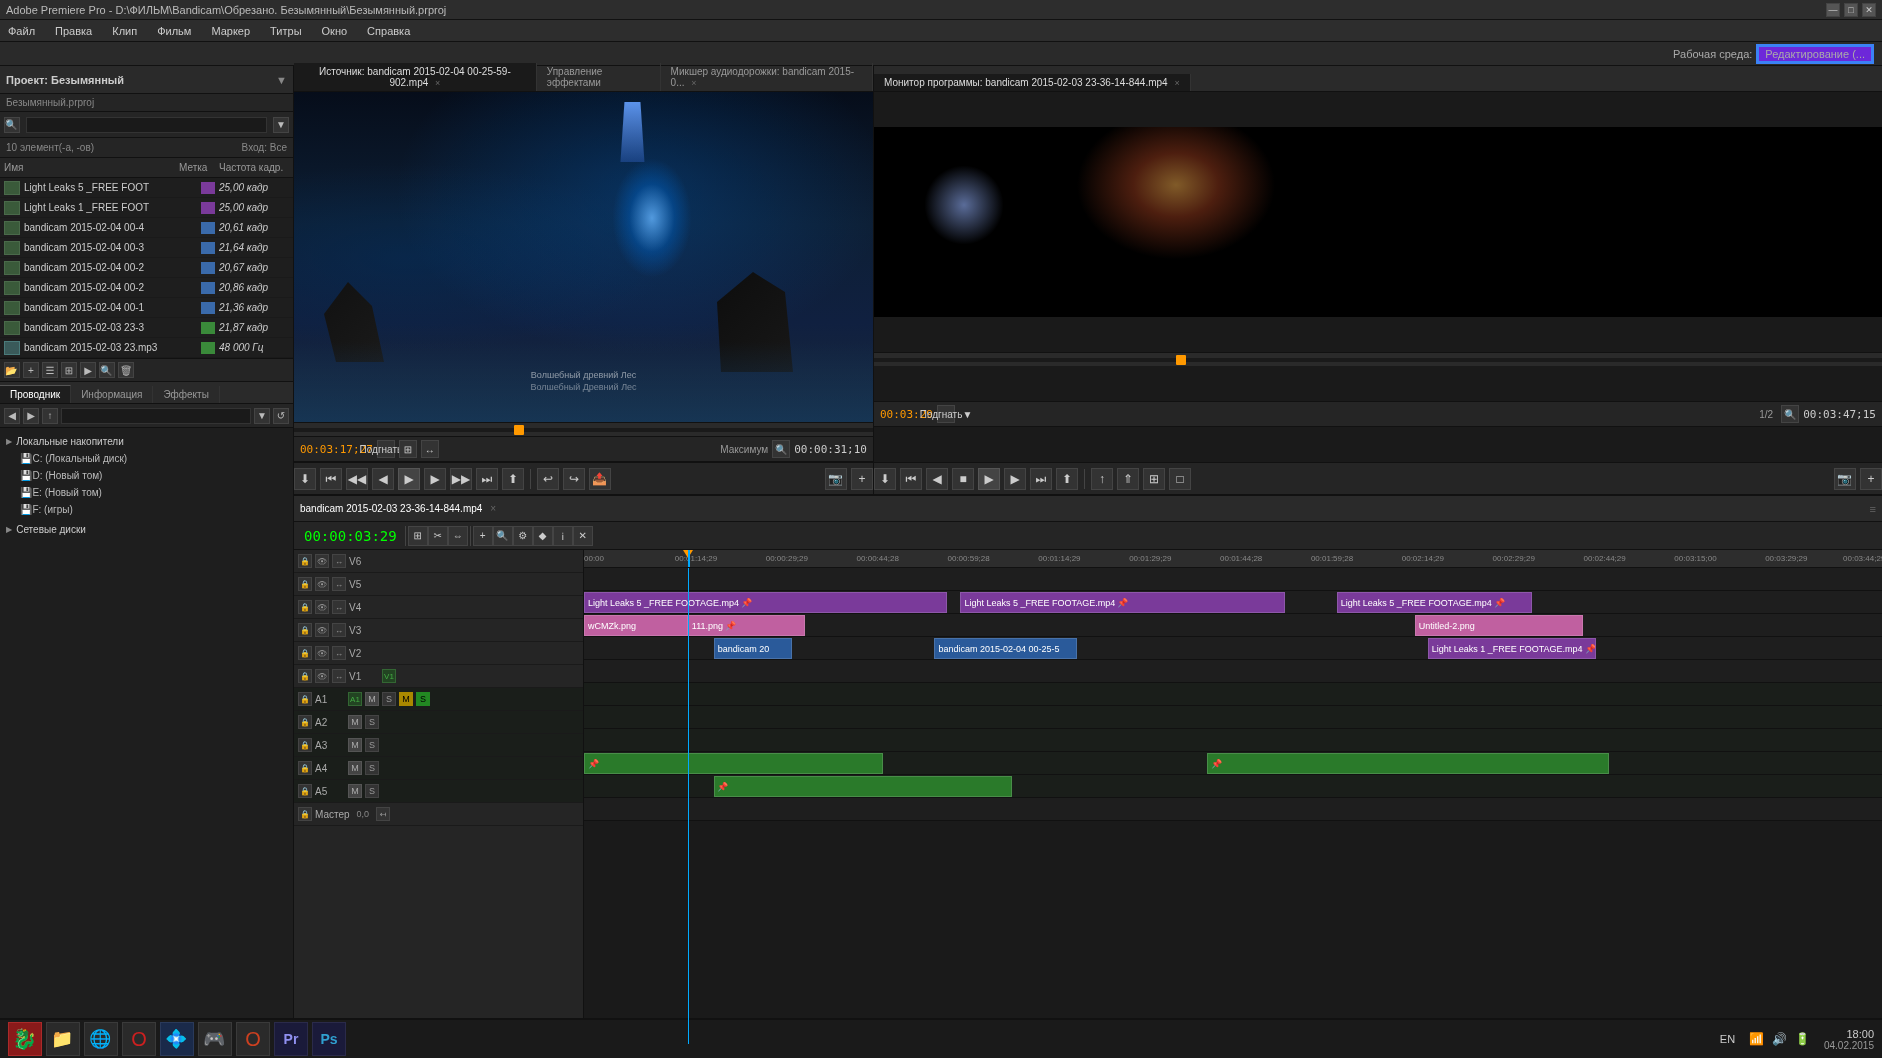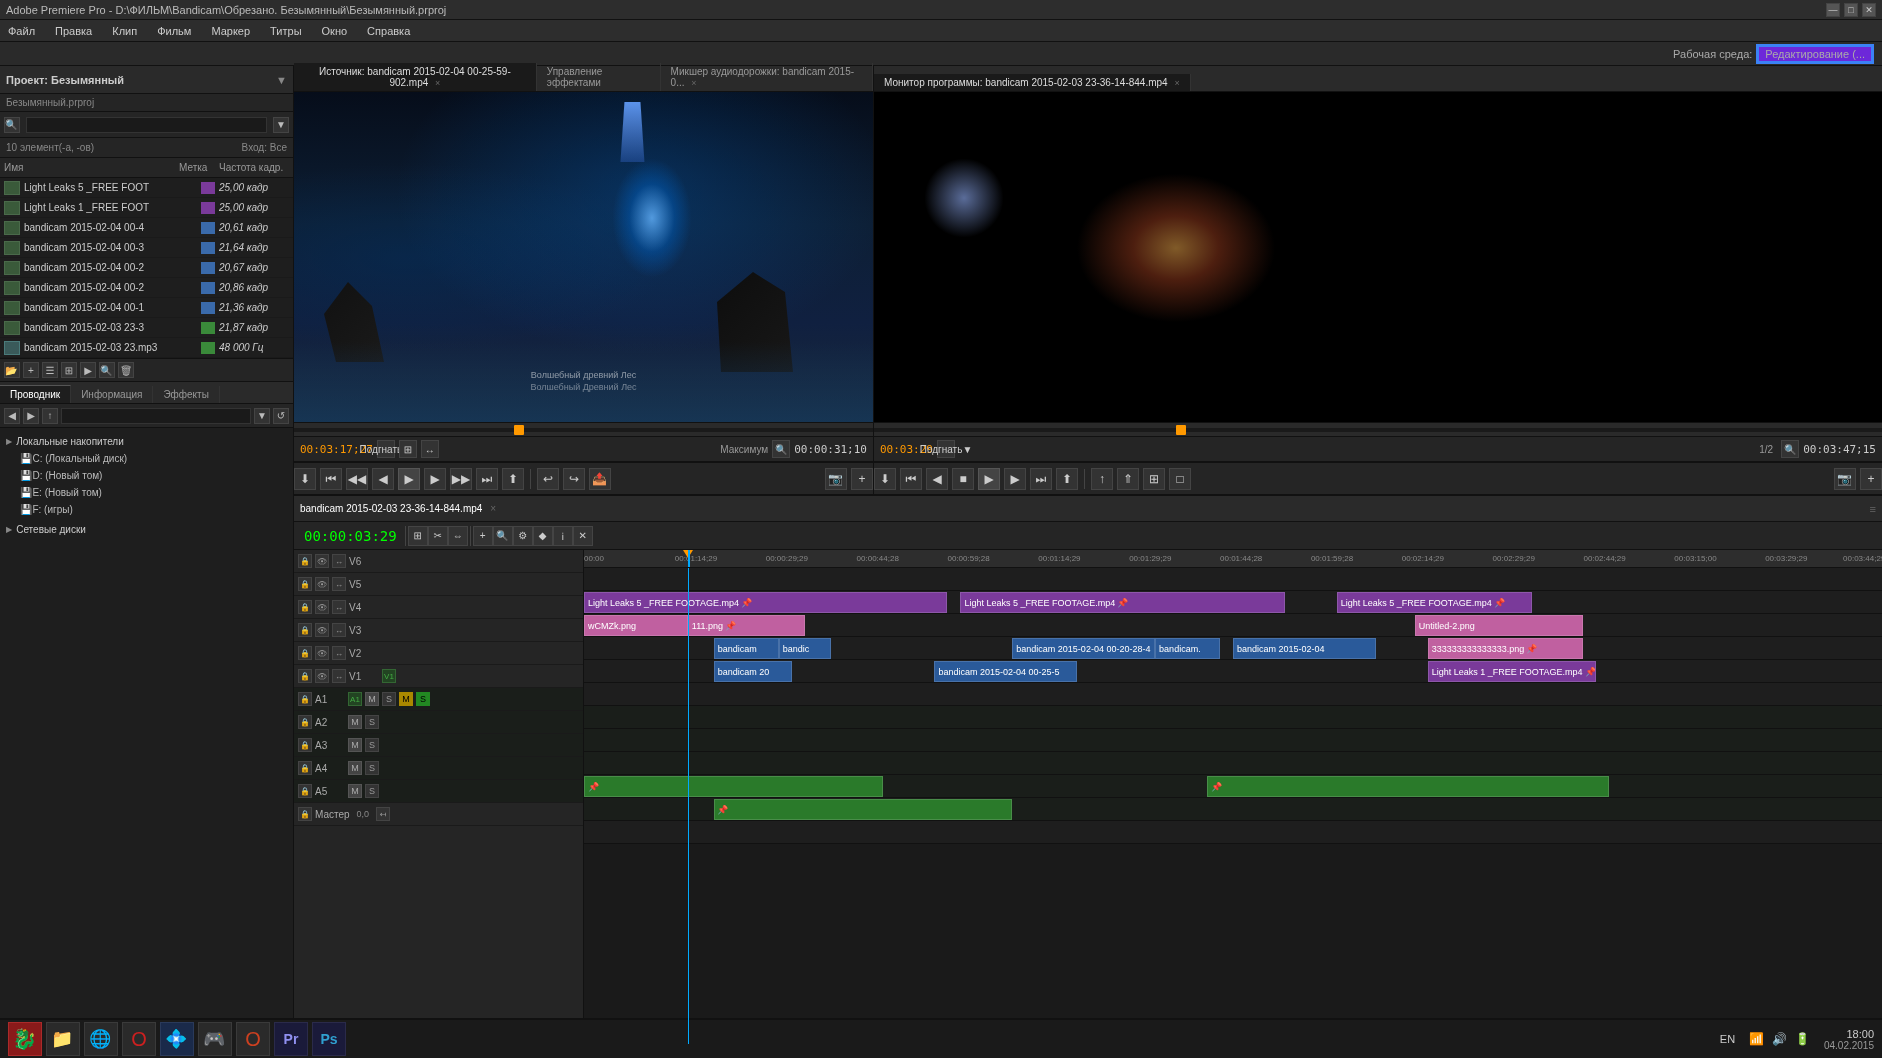--- a/index.html
+++ b/index.html
@@ -338,20 +338,21 @@
       cursor: pointer; font-size: 12px;
     }
     .play-btn.primary { background: #444; border-color: #555; }
 
     
     #program-monitor {
       flex: 1;
       background: #1a1a1a;
       display: flex;
       flex-direction: column;
+      gap: 35px;
     }
     #program-tabs {
       height: 26px;
       background: #2a2a2a;
       display: flex;
       align-items: flex-end;
       border-bottom: 1px solid #111;
     }
     #program-video {
       flex: 1;
@@ -1070,28 +1071,20 @@
               <div class="clip clip-purple" style="left:29%;width:25%;">Light Leaks 5 _FREE FOOTAGE.mp4 📌</div>
               <div class="clip clip-purple" style="left:58%;width:15%;">Light Leaks 5 _FREE FOOTAGE.mp4 📌</div>
             </div>
 
             <div class="track-row">
               <div class="clip clip-pink" style="left:0;width:8%;">wCMZk.png</div>
               <div class="clip clip-pink" style="left:8%;width:9%;">111.png 📌</div>
               <div class="clip clip-pink" style="left:64%;width:13%;">Untitled-2.png</div>
             </div>
 
-            <div class="track-row">
-              <div class="clip clip-blue" style="left:10%;width:5%;">bandicam</div>
-              <div class="clip clip-blue" style="left:15%;width:4%;">bandic</div>
-              <div class="clip clip-blue" style="left:33%;width:11%;">bandicam 2015-02-04 00-20-28-4</div>
-              <div class="clip clip-blue" style="left:44%;width:5%;">bandicam.</div>
-              <div class="clip clip-blue" style="left:50%;width:11%;">bandicam 2015-02-04</div>
-              <div class="clip clip-pink" style="left:65%;width:12%;">333333333333333.png 📌</div>
-            </div>
 
             <div class="track-row">
               <div class="clip clip-blue" style="left:10%;width:6%;">bandicam 20</div>
               <div class="clip clip-blue" style="left:27%;width:11%;">bandicam 2015-02-04 00-25-5</div>
               <div class="clip clip-purple" style="left:65%;width:13%;">Light Leaks 1 _FREE FOOTAGE.mp4 📌</div>
             </div>
 
             <div class="track-row"></div>
 
             <div class="track-row audio-row"></div>

